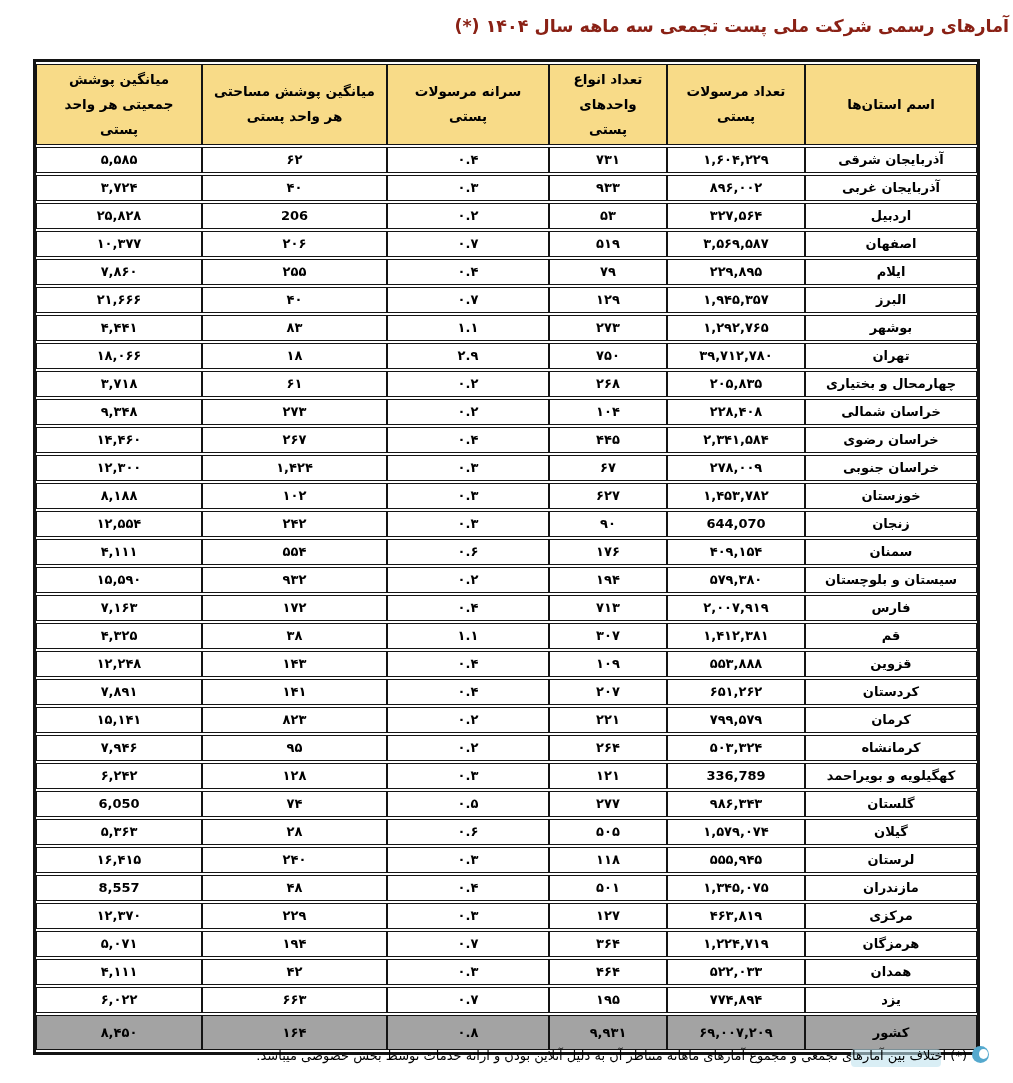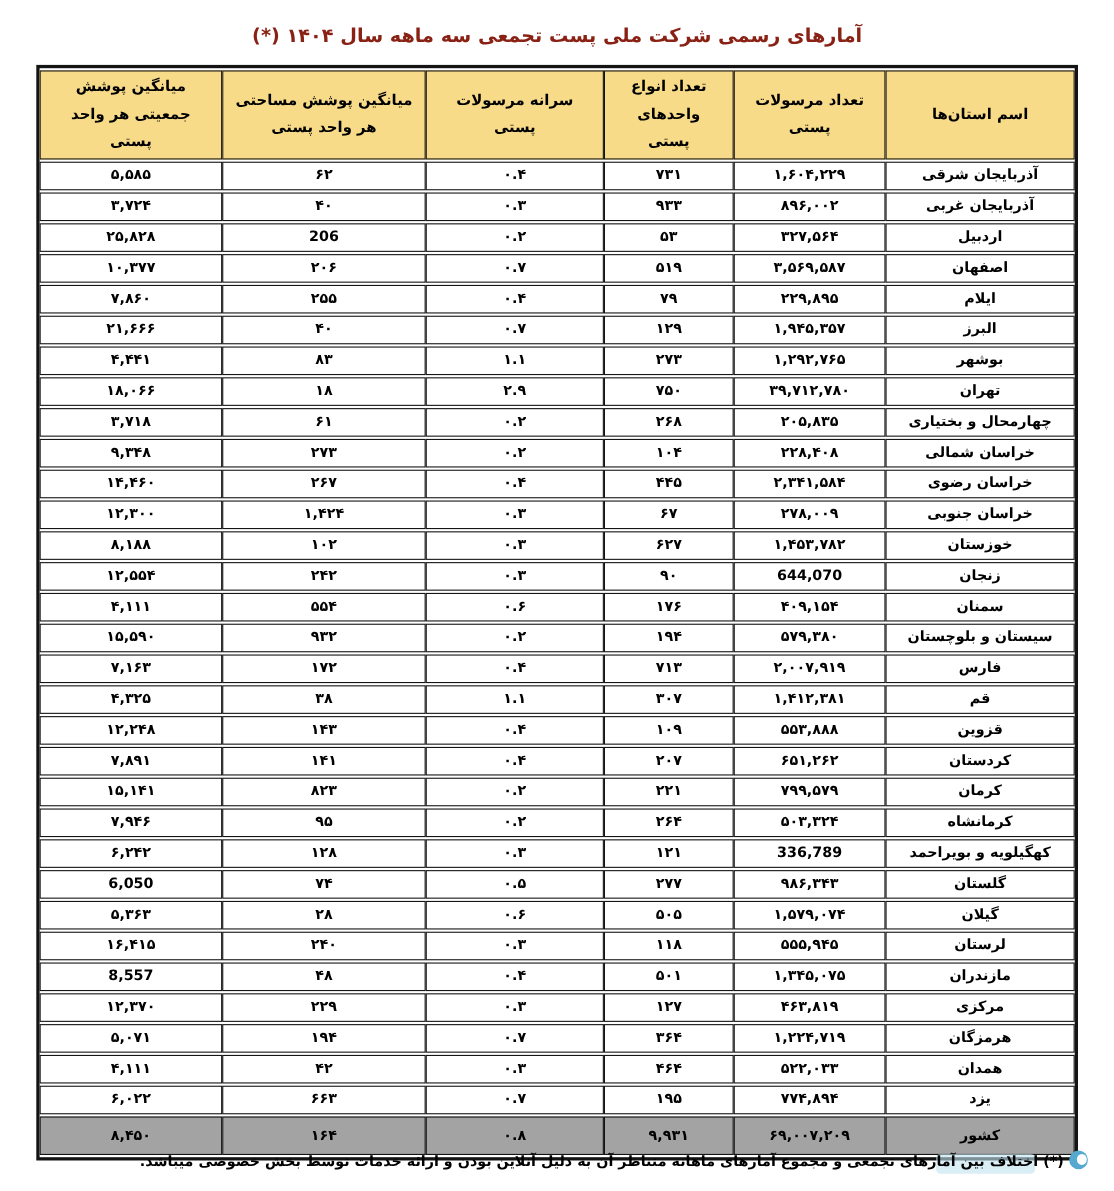--- a/index.html
+++ b/index.html
@@ -5,22 +5,22 @@
   html, body { margin: 0; padding: 0; }
   body {
     width: 1013px; height: 1083px;
     background: #ffffff;
     font-family: "DejaVu Sans", sans-serif;
     direction: rtl;
   }
   .page { position: relative; width: 1013px; height: 1083px; background: #fff; overflow: hidden; }
 
   .title {
-    position: absolute; top: 12px; left: 0; right: 0; margin: 11px;
-    text-align: center;
+    position: absolute; top: 12px; left: 0; right: 0; margin: 4px;
+    text-align: right;
     font-size: 17.5px; font-weight: bold;
     color: #8A2115;
   }
 
   .table-wrap { position: absolute; top: 59px; right: 33px; width: 947px; }
   table {
     width: 100%;
     table-layout: fixed;
     border-collapse: separate;
     border-spacing: 0 2px;
@@ -48,21 +48,21 @@
   .watermark {
     position: absolute; top: 1049px; right: 72px;
     width: 90px; height: 18px;
     background: #BFE3EF; opacity: 0.6;
     border-radius: 4px;
     z-index: 0;
   }
   .footnote {
     position: absolute; top: 1046px; right: 24px; left: 0;
     text-align: right;
-    font-size: 13px; font-weight: bold; color: #000;
+    font-size: 13px; font-weight: normal; color: #000;
     z-index: 1;
   }
   .note-icon {
     display: inline-block;
     width: 17px; height: 17px;
     border-radius: 50%;
     background: #55A9CE;
     vertical-align: -3px;
     margin-left: 5px;
     position: relative;

